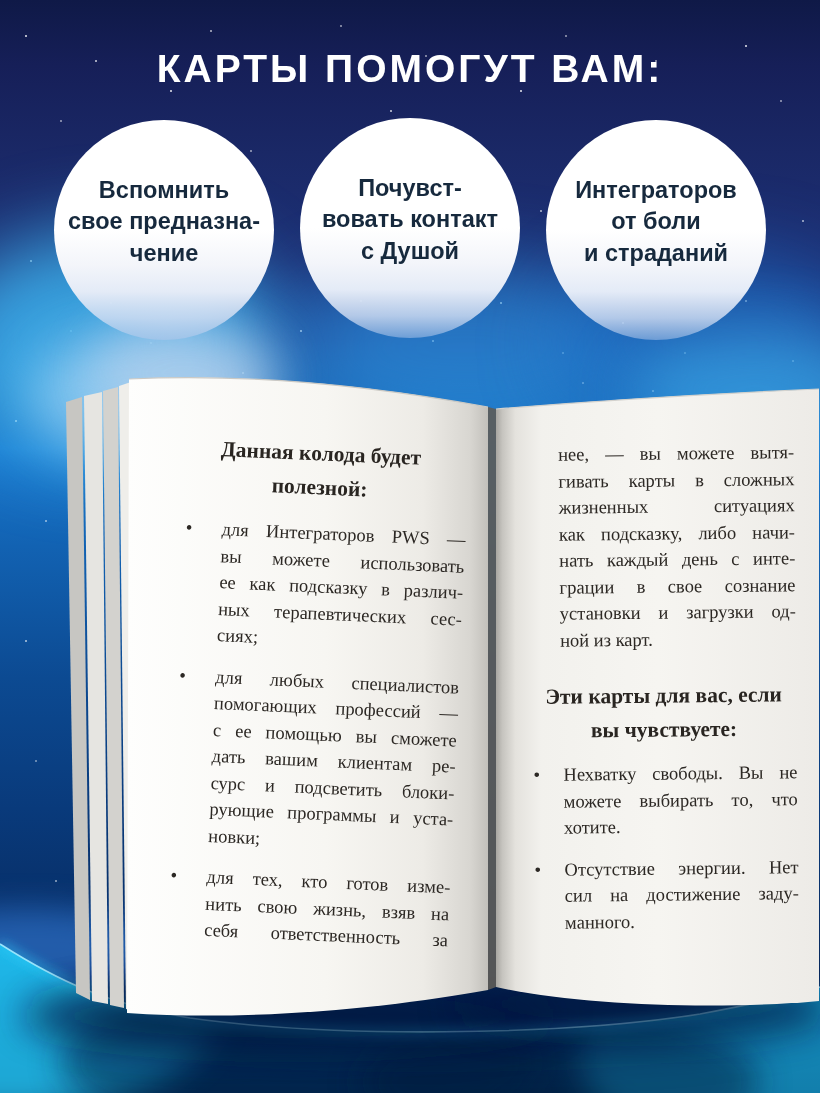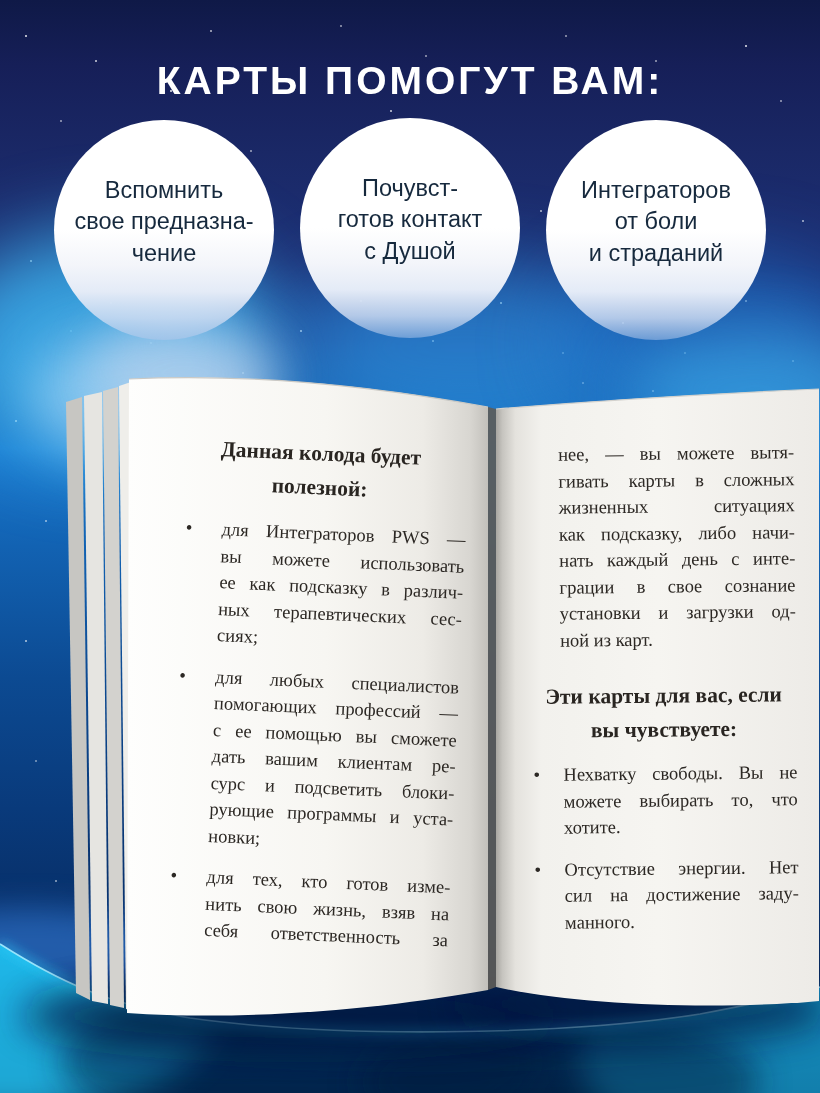--- a/index.html
+++ b/index.html
@@ -46,37 +46,37 @@
   
   .cloud{position:absolute;border-radius:50%;filter:blur(38px);}
   .cl1{left:-60px;top:230px;width:340px;height:230px;background:rgba(62,186,244,.8);}
   .cl2{left:30px;top:330px;width:240px;height:130px;background:rgba(205,228,250,.5);filter:blur(26px);}
   .cl3{left:290px;top:265px;width:350px;height:165px;background:rgba(45,155,232,.6);}
   .cl4{left:555px;top:255px;width:310px;height:175px;background:rgba(30,120,208,.55);}
   .cl5{left:630px;top:330px;width:250px;height:120px;background:rgba(70,185,242,.5);filter:blur(30px);}
   .cl6{left:90px;top:318px;width:190px;height:110px;background:rgba(235,222,236,.35);filter:blur(24px);}
   
   .title{
-    position:absolute;left:0;top:59px;width:820px;margin:0;
+    position:absolute;left:0;top:47px;width:820px;margin:0;
     text-align:center;color:#fff;font-size:39px;font-weight:bold;
     letter-spacing:3px;white-space:nowrap;
   }
   
   .circle{
     position:absolute;width:220px;height:220px;border-radius:50%;
     display:flex;align-items:center;justify-content:center;text-align:center;
     background:linear-gradient(180deg,#ffffff 0%,#ffffff 50%,#f3f5fa 66%,
       #e4ebf7 78%, rgba(210,222,243,.82) 90%, rgba(180,200,235,.5) 100%);
   }
   .c1{left:54px;top:120px;}
   .c2{left:300px;top:118px;}
   .c3{left:546px;top:120px;}
   .circle span{
     display:block;white-space:pre-line;color:#16293d;
-    font-size:23.5px;line-height:1.32;font-weight:normal;
+    font-size:23.5px;line-height:1.32;font-weight:bold;
     position:relative;top:-8px;
   }
   
   .layer{position:absolute;left:0;top:0;width:820px;height:1093px;pointer-events:none;}
   
   .page-text{position:absolute;color:#2c2824;font-family:"Liberation Serif",serif;
     font-size:18.5px;line-height:26.5px;}
   .page-text.left{left:174px;top:430px;width:296px;transform:rotate(2.5deg);transform-origin:0 0;}
   .page-text.right{left:528px;top:442px;width:266px;transform:rotate(-0.6deg);transform-origin:0 0;}
   .page-heading{font-weight:bold;white-space:pre-line;text-align:center;
@@ -138,21 +138,21 @@
 
   <h1 class="title">КАРТЫ ПОМОГУТ ВАМ:</h1>
 
   <div class="circle c1">
     <span>Вспомнить
 свое предназна-
 чение</span>
   </div>
   <div class="circle c2">
     <span>Почувст-
-готов контакт
+вовать контакт
 с Душой</span>
   </div>
   <div class="circle c3">
     <span>Интеграторов
 от боли
 и страданий</span>
   </div>
 
   <svg class="layer" viewBox="0 0 820 1093">
     <defs>

